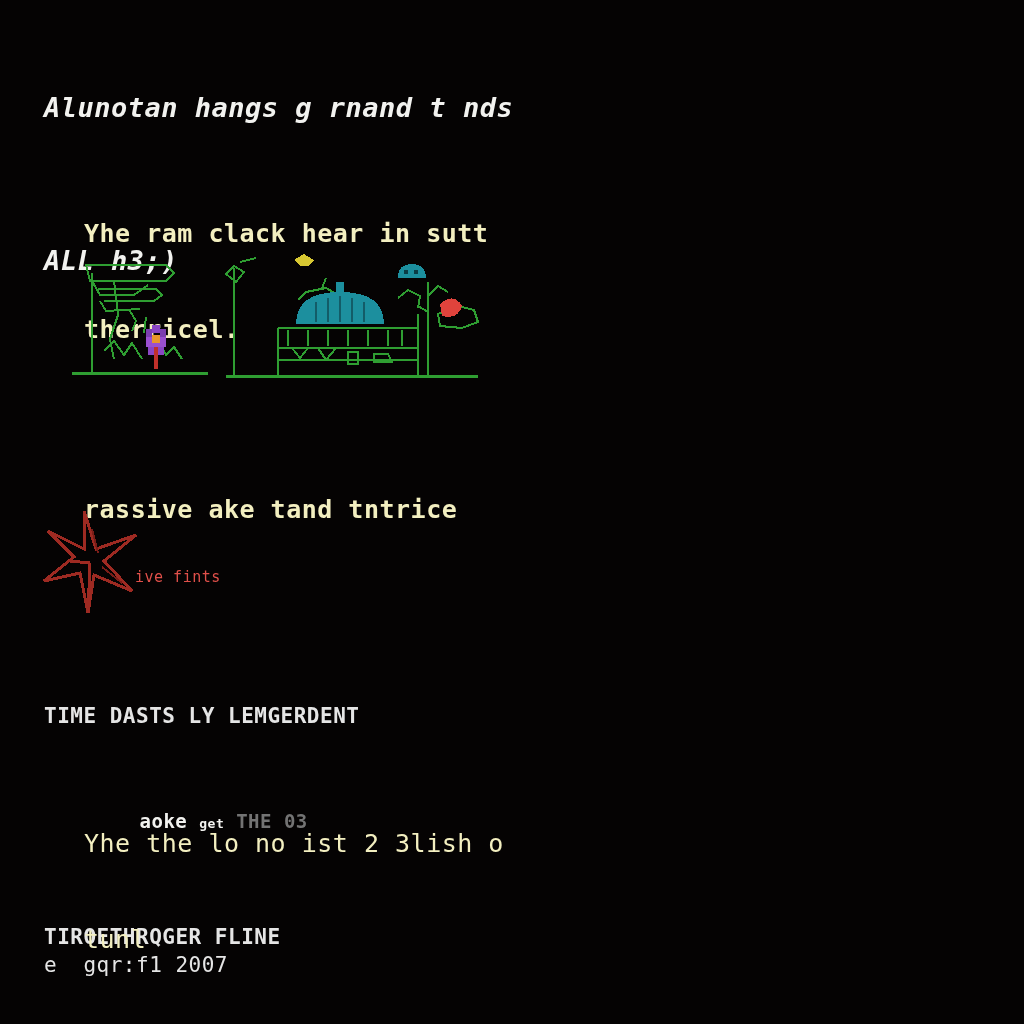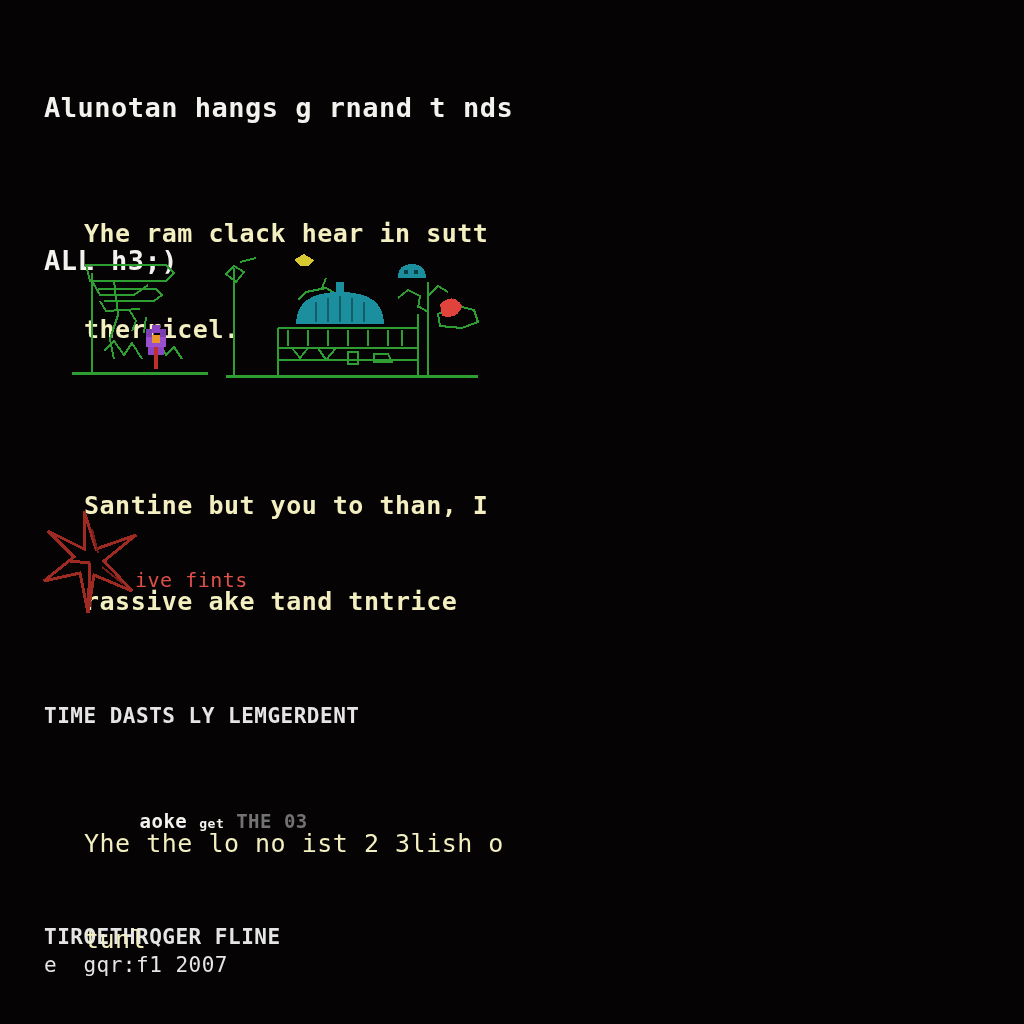--- a/index.html
+++ b/index.html
@@ -16,34 +16,34 @@
 
   
   .t{white-space:pre;letter-spacing:0.5px;line-height:1.22;}
   .white{color:#f2f2ef;}
   .cream{color:#f3efc0;margin-left:40px;}
   .rose{color:#e0504a;}
   .cyan{color:#e5e5e5;}
   .orange{color:#737373;}
 
   
-  #l-head{position:absolute;left:44px;top:26px;font-size:27px;font-weight:bold;}
+  #l-head{position:absolute;left:44px;top:26px;font-size:27px;font-weight:bold;font-style:italic;}
   #l-head .l2{margin-top:54px;}
   #l-sub{position:absolute;left:44px;top:158px;font-size:25px;font-weight:bold;}
   #l-sub .l2{margin-top:4px;}
 
   .art{position:absolute;}
   #art1{left:70px;top:255px;}
   #art2{left:222px;top:252px;}
 
   #l-mid{position:absolute;left:44px;top:430px;font-size:25px;font-weight:bold;}
   #l-mid .l2{margin-top:4px;}
 
   #star-wrap{position:absolute;left:40px;top:505px;}
-  #star-label{position:absolute;left:135px;top:568px;font-size:20px;}
+  #star-label{position:absolute;left:135px;top:568px;font-size:15px;}
 
   #l-blue{position:absolute;left:44px;top:653px;font-size:21px;font-weight:bold;}
   #l-blue .mix{margin:6px 0;font-size:19px;}
   #l-blue .mix .sm{font-size:13px;}
   #l-blue .l3{margin-top:11px;}
 
   #l-tail{position:absolute;left:44px;top:768px;font-size:25px;font-weight:normal;}
   #l-tail .l2{margin-top:4px;}
 
   #l-foot{position:absolute;left:44px;top:902px;font-size:21px;}
@@ -126,21 +126,20 @@
       <path d="M176 26 Q176 12 190 12 Q204 12 204 26 Z" fill="#1c8f9e"></path>
       <rect x="182" y="18" width="4" height="4" fill="#0b3d46"></rect>
       <rect x="192" y="18" width="4" height="4" fill="#0b3d46"></rect>
 
       <path d="M218 52 Q232 40 240 54 Q236 68 220 64 Z" fill="#e0433c"></path>
 
       <path d="M72 8 L82 2 L92 8 L86 14 L78 14 Z" fill="#d8c832"></path>
     </svg>
 
     <div id="l-mid" class="t cream">
-      <div class="l1">Santine but you to than, I</div>
       <div class="l2">rassive ake tand tntrice</div>
     </div>
 
     <svg id="star-wrap" width="112" height="112" viewBox="0 0 112 112" shape-rendering="crispEdges">
       <g fill="none" stroke="#9e2a22" stroke-width="3">
         <path d="M44 6 L56 44 L96 30 L64 56 L92 86 L54 70 L48 108 L40 68 L4 76 L34 52 L8 26 L44 44 Z"></path>
         <path d="M30 56 L50 58"></path>
         <path d="M50 58 L48 108"></path>
       </g>
       <g fill="none" stroke="#7a1d18" stroke-width="2">

